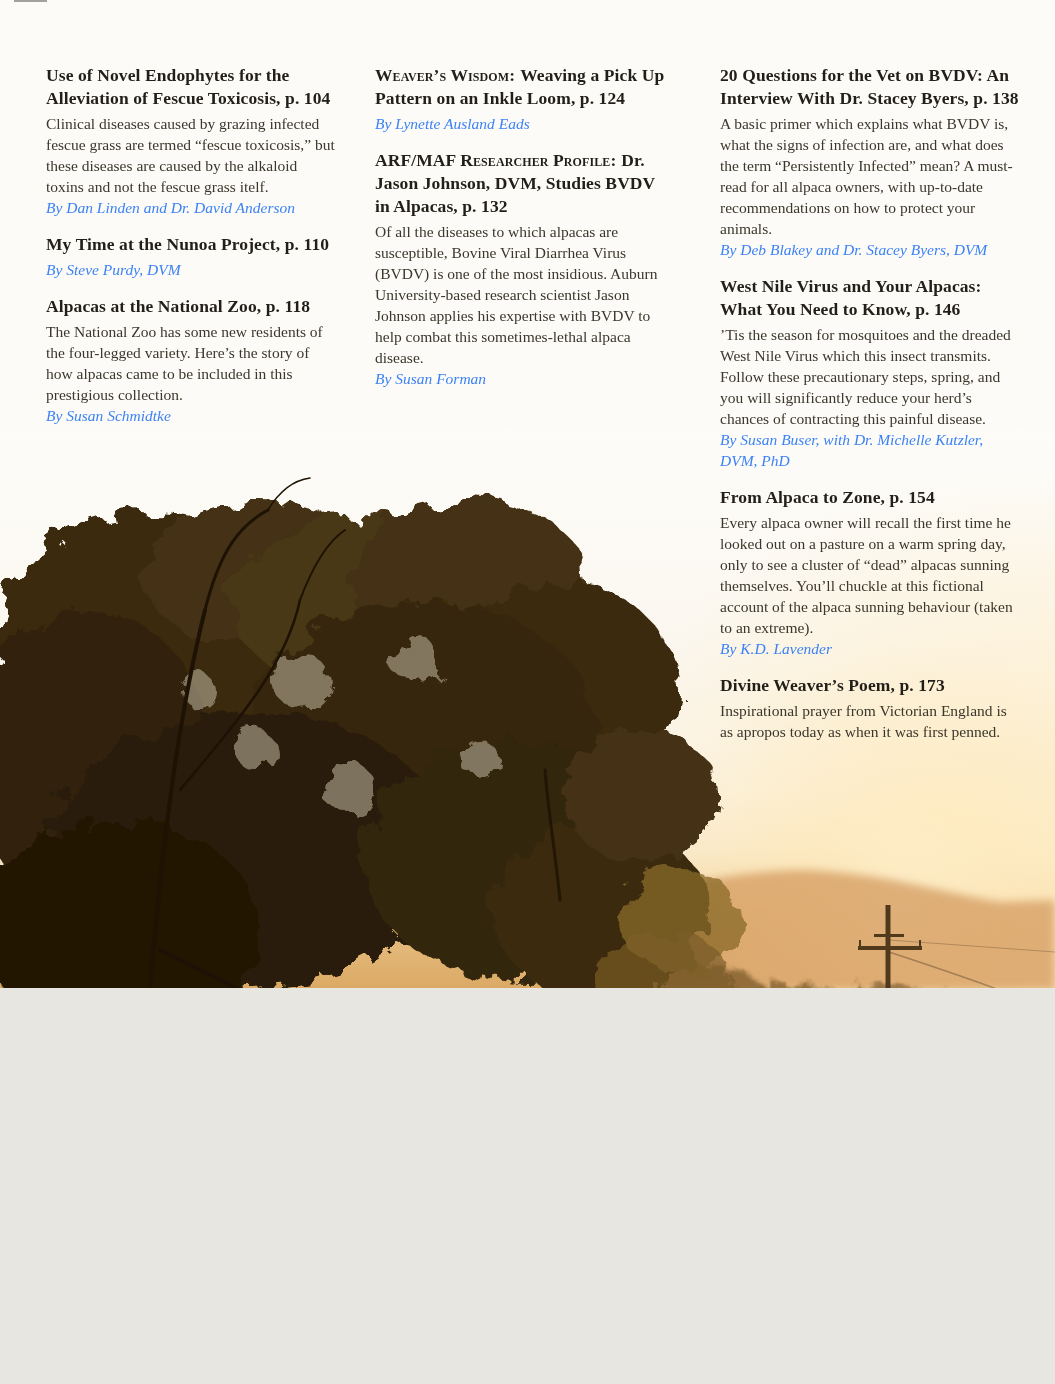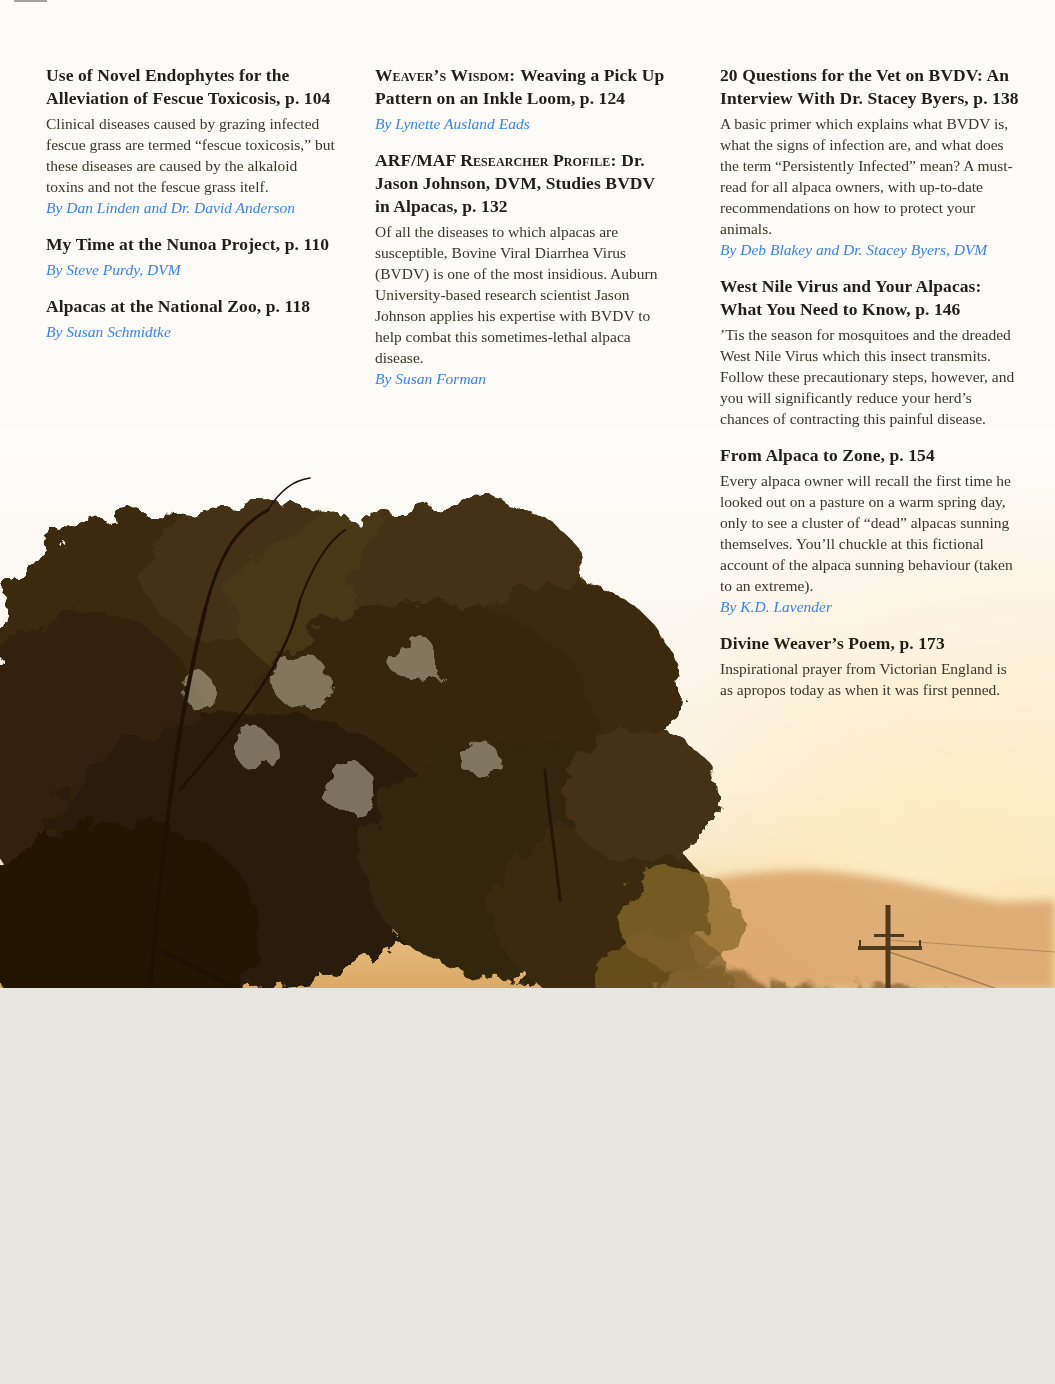--- a/index.html
+++ b/index.html
@@ -37,20 +37,21 @@
       <h3><span>Use of Novel Endophytes for the Alleviation of Fescue Toxicosis, p. 104</span></h3>
       <p class="summary">Clinical diseases caused by grazing infected fescue grass are termed “fescue toxicosis,” but these diseases are caused by the alkaloid toxins and not the fescue grass itelf.</p>
       <p class="byline">By Dan Linden and Dr. David Anderson</p>
     </article>
     <article class="toc-item">
       <h3><span>My Time at the Nunoa Project, p. 110</span></h3>
       <p class="byline">By Steve Purdy, DVM</p>
     </article>
     <article class="toc-item">
       <h3><span>Alpacas at the National Zoo, p. 118</span></h3>
+      <p class="summary">The National Zoo has some new residents of the four-legged variety. Here’s the story of how alpacas came to be included in this prestigious collection.</p>
       <p class="byline">By Susan Schmidtke</p>
     </article>
   </div>
 
   <div class="toc-col" id="col2">
     <article class="toc-item">
       <h3><span class="kicker">Weaver’s Wisdom:</span><span>Weaving a Pick Up Pattern on an Inkle Loom, p. 124</span></h3>
       <p class="byline">By Lynette Ausland Eads</p>
     </article>
     <article class="toc-item">
@@ -61,21 +62,22 @@
   </div>
 
   <div class="toc-col" id="col3">
     <article class="toc-item">
       <h3><span>20 Questions for the Vet on BVDV: An Interview With Dr. Stacey Byers, p. 138</span></h3>
       <p class="summary">A basic primer which explains what BVDV is, what the signs of infection are, and what does the term “Persistently Infected” mean? A must-read for all alpaca owners, with up-to-date recommendations on how to protect your animals.</p>
       <p class="byline">By Deb Blakey and Dr. Stacey Byers, DVM</p>
     </article>
     <article class="toc-item">
       <h3><span>West Nile Virus and Your Alpacas: What You Need to Know, p. 146</span></h3>
-      <p class="summary">’Tis the season for mosquitoes and the dreaded West Nile Virus which this insect transmits. Follow these precautionary steps, however, and you will significantly reduce your herd’s chances of contracting this painful disease.</p>
+      <p class="summary">’Tis the season for mosquitoes and the dreaded West Nile Virus which this insect transmits. Follow these precautionary steps, spring, and you will significantly reduce your herd’s chances of contracting this painful disease.</p>
+      <p class="byline">By Susan Buser, with Dr. Michelle Kutzler, DVM, PhD</p>
     </article>
     <article class="toc-item">
       <h3><span>From Alpaca to Zone, p. 154</span></h3>
       <p class="summary">Every alpaca owner will recall the first time he looked out on a pasture on a warm spring day, only to see a cluster of “dead” alpacas sunning themselves. You’ll chuckle at this fictional account of the alpaca sunning behaviour (taken to an extreme).</p>
       <p class="byline">By K.D. Lavender</p>
     </article>
     <article class="toc-item">
       <h3><span>Divine Weaver’s Poem, p. 173</span></h3>
       <p class="summary">Inspirational prayer from Victorian England is as apropos today as when it was first penned.</p>
     </article>

